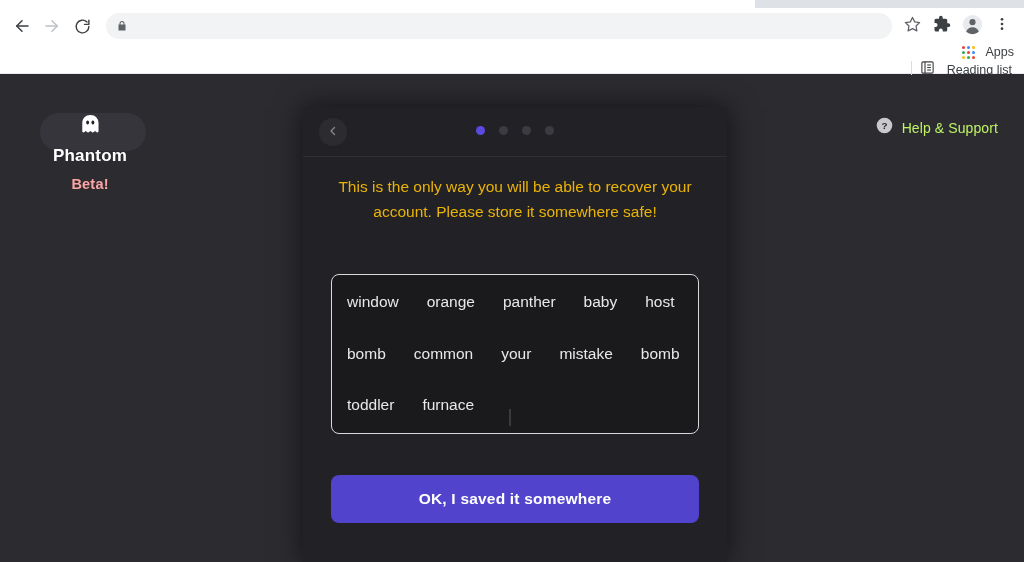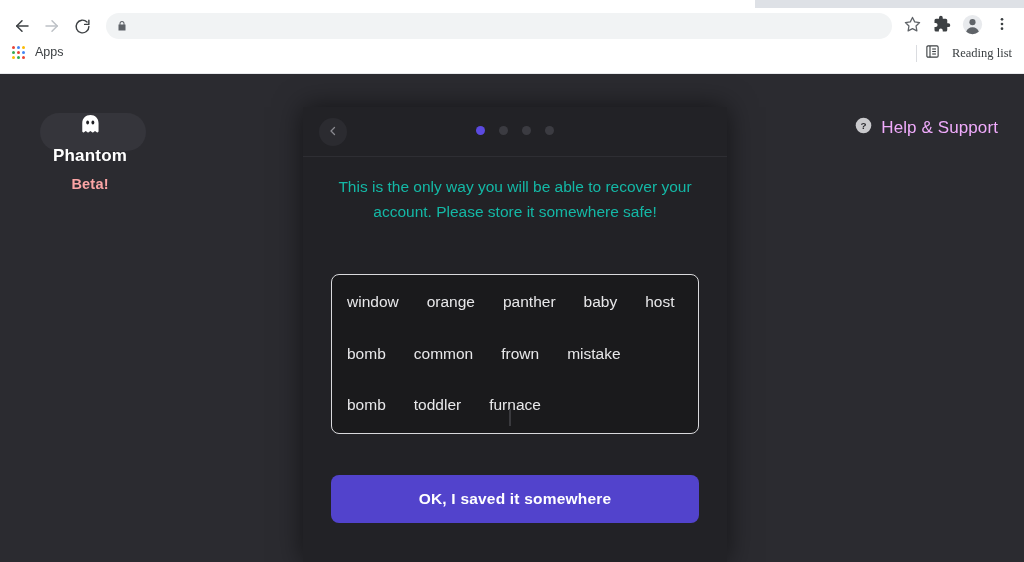--- a/index.html
+++ b/index.html
@@ -78,23 +78,24 @@
     border-radius: 50%;
   }
 
   
   .bookmarks-bar {
     position: absolute;
     top: 44px; left: 0;
     width: 1024px; height: 30px;
     background: #ffffff;
     display: flex;
-    align-items: flex-start;
+    align-items: flex-end;
     padding: 0 10px;
     border-bottom: 1px solid #e8eaed;
+    flex-direction: column;
   }
   .apps-shortcut { display: flex; align-items: center; gap: 9px; }
   .apps-grid {
     width: 16px; height: 16px;
     display: grid;
     grid-template-columns: repeat(3, 3px);
     grid-template-rows: repeat(3, 3px);
     gap: 2px;
     justify-content: center; align-content: center;
   }
@@ -102,21 +103,21 @@
   .apps-label { font-size: 12.5px; color: #3c4043; }
 
   .bookmarks-right {
     margin-left: auto;
     display: flex;
     align-items: center;
     gap: 8px;
     padding-right: 2px;
   }
   .bm-divider { width: 1px; height: 17px; background: #dadce0; }
-  .reading-list { display: flex; align-items: center; gap: 12px; font-family: Liberation Serif, serif; }
+  .reading-list { display: flex; align-items: center; gap: 12px; }
   .reading-label { font-size: 12.5px; color: #3c4043; white-space: nowrap; }
 
   
   .page {
     position: absolute;
     top: 75px; left: 0;
     width: 1024px; height: 487px;
     background: #2b2b30;
     overflow: hidden;
   }
@@ -150,22 +151,22 @@
 
   
   .help-support {
     position: absolute;
     right: 26px; top: 42px;
     display: flex;
     align-items: center;
     gap: 9px;
   }
   .help-label {
-    font-size: 17px;
-    color: #f0abfc;
+    font-size: 14px;
+    color: #bef264;
     letter-spacing: .1px;
   }
 
   
   .modal {
     position: absolute;
     left: 303px; top: 32px;
     width: 424px;
     height: 455px;
     background: #222226;
@@ -206,21 +207,21 @@
     font-size: 27px;
     color: #f5f5f7;
     font-weight: normal;
     letter-spacing: .1px;
     margin-top: 41px;
   }
   .modal-warning {
     text-align: center;
     font-size: 15.5px;
     line-height: 1.62;
-    color: #14b8a6;
+    color: #eab308;
     margin-top: 17px;
     padding: 0 2px;
   }
 
   .seed-box {
     margin-top: 50px;
     border: 1.5px solid #d9d9dc;
     border-radius: 8px;
     background: #1a1a1c;
     padding: 15px 15px 16px 15px;
@@ -428,21 +429,21 @@
 
       <div class="seed-box">
         <div class="seed-words">
           <span class="seed-word">window</span>
           <span class="seed-word">orange</span>
           <span class="seed-word">panther</span>
           <span class="seed-word">baby</span>
           <span class="seed-word">host</span>
           <span class="seed-word">bomb</span>
           <span class="seed-word">common</span>
-          <span class="seed-word">frown</span>
+          <span class="seed-word">your</span>
           <span class="seed-word">mistake</span>
           <span class="seed-word">bomb</span>
           <span class="seed-word">toddler</span>
           <span class="seed-word">furnace</span>
         </div>
         <span class="text-caret"></span>
       </div>
 
       <button class="cta-button">OK, I saved it somewhere</button>
 

